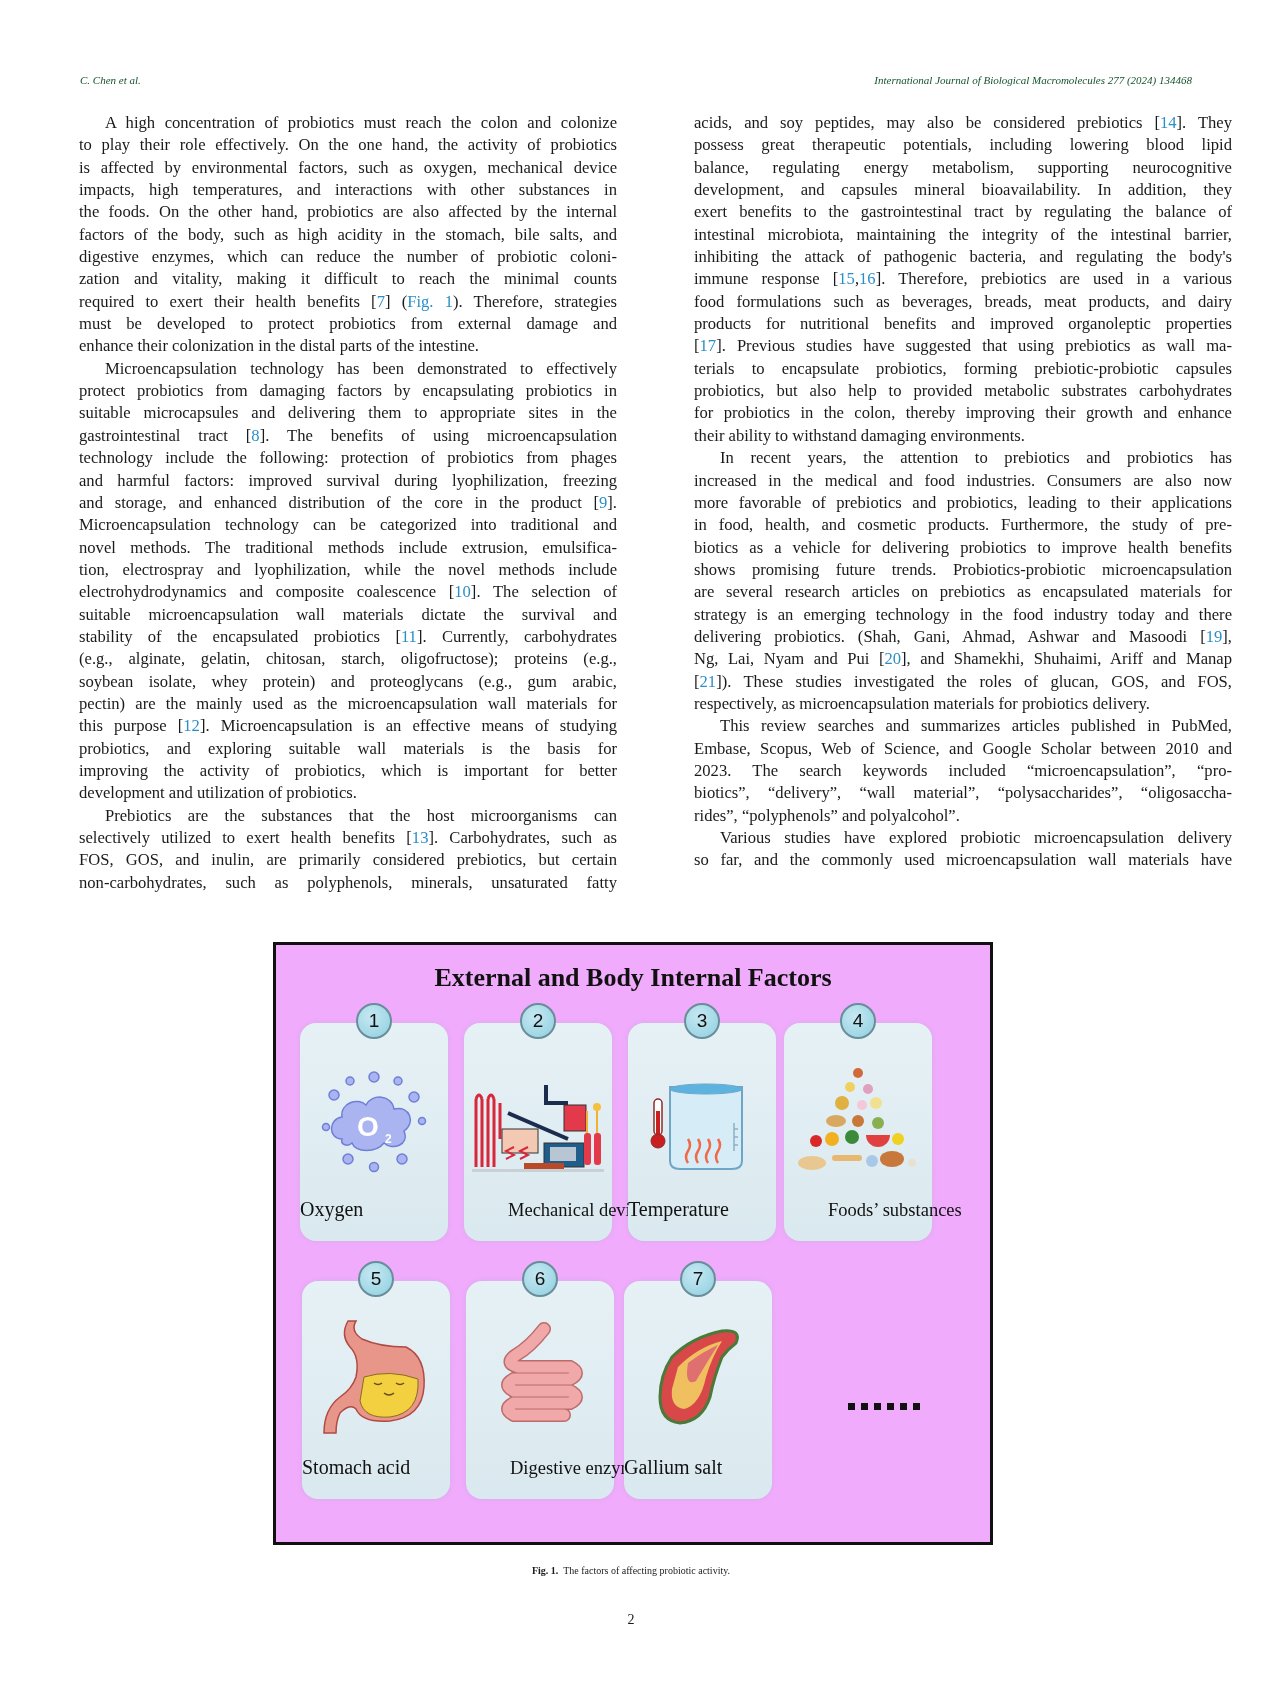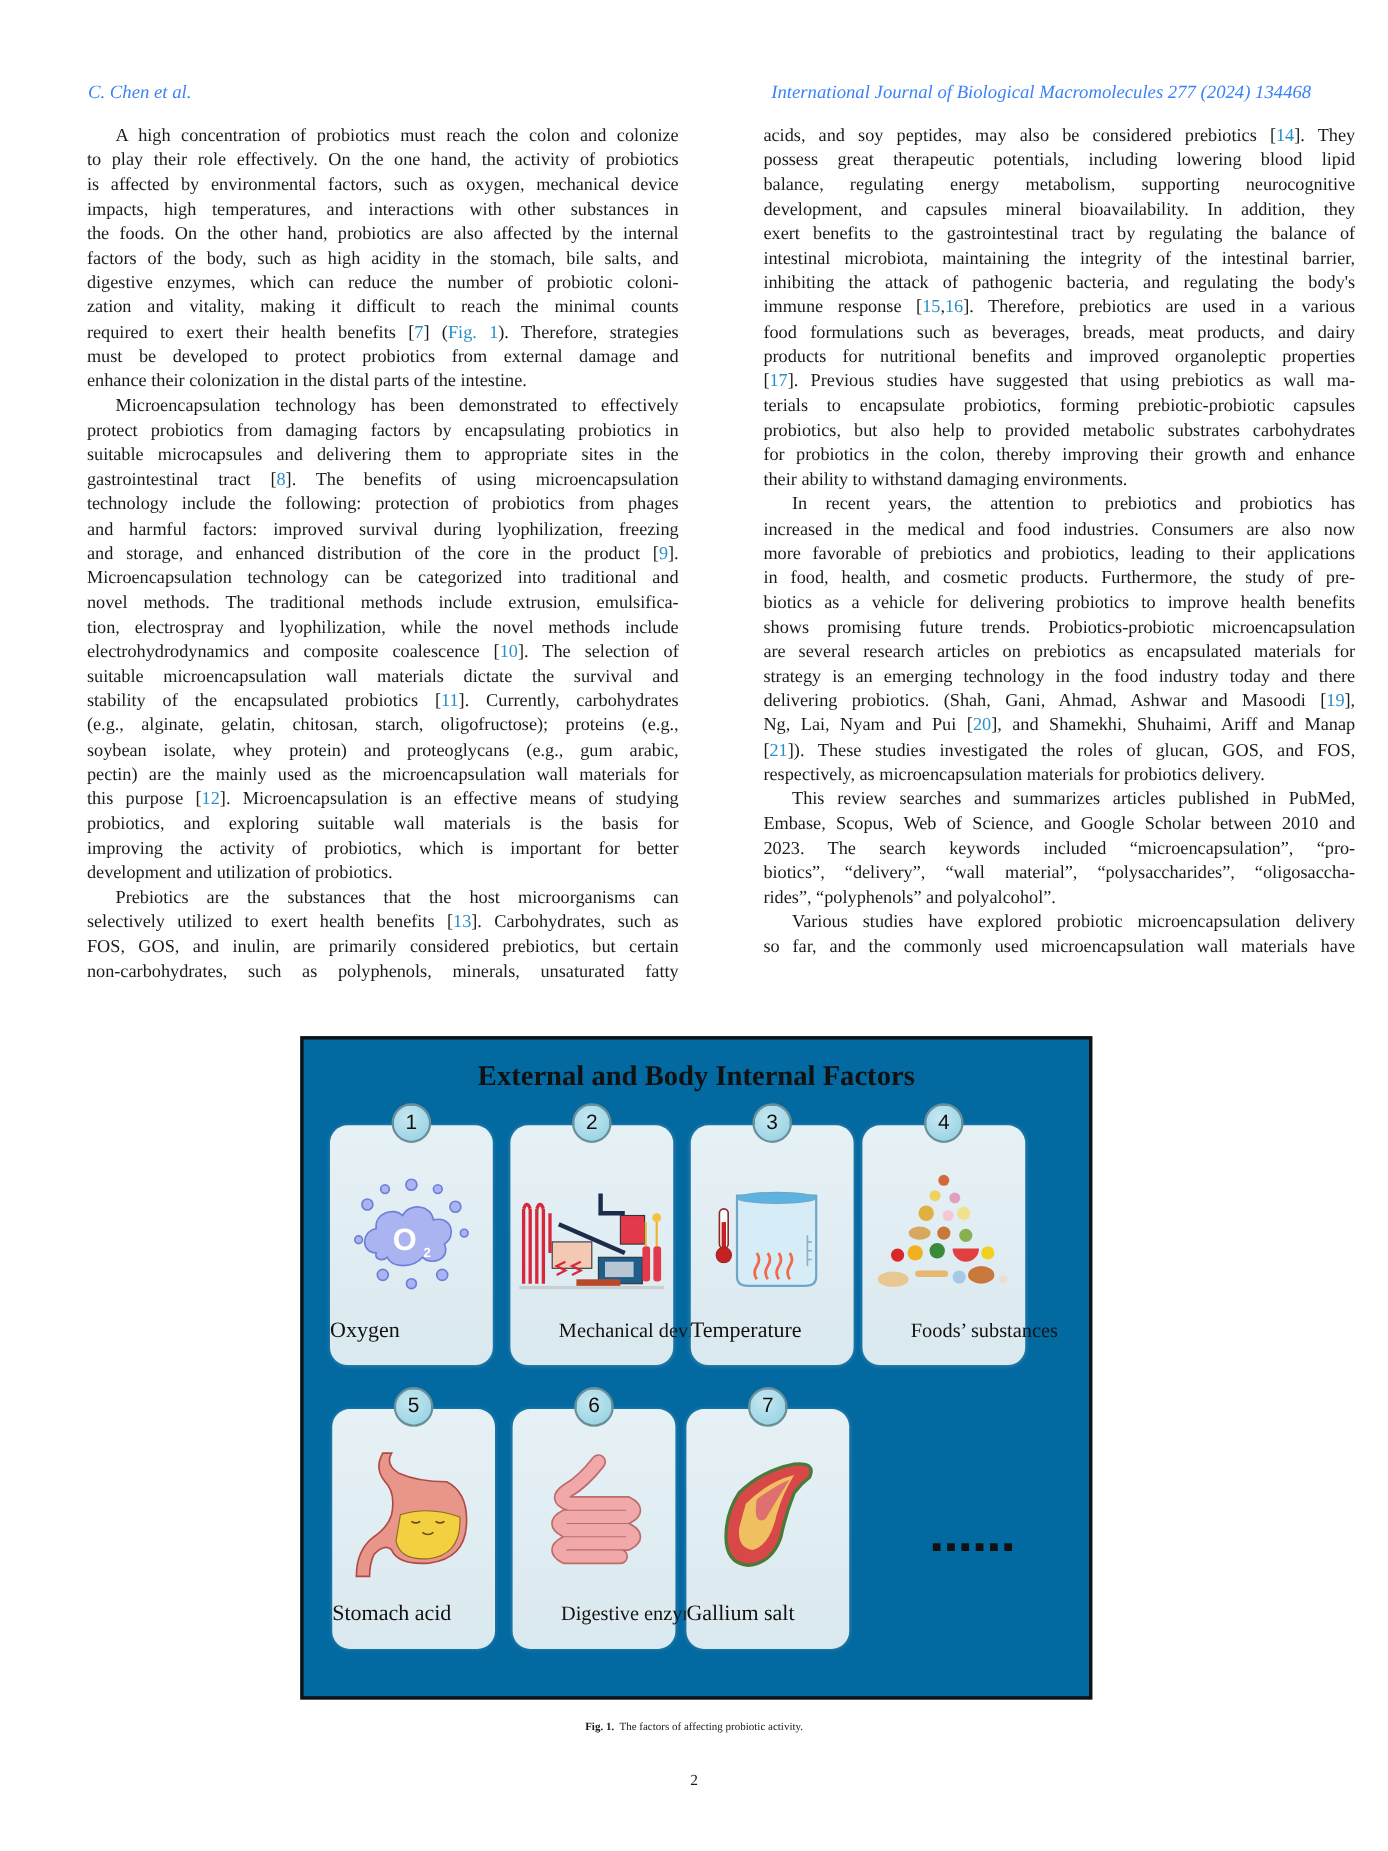--- a/index.html
+++ b/index.html
@@ -1,32 +1,32 @@
 <!DOCTYPE html>
 <html><head>
 <meta charset="utf-8">
 <style>
   html, body { margin: 0; padding: 0; background: #ffffff; }
   body { width: 1262px; height: 1683px; position: relative; overflow: hidden;
          font-family: "DejaVu Serif", "Liberation Serif", serif; color: #1a1a1a; }
   .running-head { position: absolute; top: 74px; font-family: "Liberation Serif", serif;
-                  font-style: italic; font-size: 17px; color: #3b82f6; }
+                  font-style: italic; font-size: 11px; color: #14532d; }
   .rh-left { left: 80px; }
   .rh-right { right: 70px; }
   .col { position: absolute; top: 112px; width: 538px; font-family: "Liberation Serif", serif;
          font-size: 16.6px; line-height: 22.35px; color: #1a1a1a; }
   .col-left { left: 79px; }
   .col-right { left: 654px; margin-left: 40px; }
   .line { display: block; text-align: justify; text-align-last: justify; white-space: nowrap;
           height: 22.35px; overflow: visible; }
   .line.last { text-align-last: left; }
   .line.indent { padding-left: 26px; }
   .cite { color: #2a8fc8; cursor: pointer; }
   .figure-frame { position: absolute; left: 273px; top: 942px; width: 720px; height: 603px;
-                  border: 3px solid #111; box-sizing: border-box; background: #0369a1; }
+                  border: 3px solid #111; box-sizing: border-box; background: #f0abfc; }
   .fig-title { position: absolute; left: 0; right: 0; top: 18px; text-align: center;
                font-family: "Liberation Serif", serif; font-weight: bold; font-size: 26px; color: #111; }
   .card { position: absolute; width: 148px; height: 218px; border-radius: 16px;
           background: linear-gradient(#e6f1f5, #dae9ef); box-shadow: 0 0 4px rgba(150,180,190,0.35); }
   .badge { position: absolute; top: -20px; left: 50%; transform: translateX(-50%);
            width: 36px; height: 36px; border-radius: 50%; background: radial-gradient(circle at 40% 35%, #c6e8f2, #8ecfe0);
            border: 2px solid #6a8e99; box-sizing: border-box; text-align: center; line-height: 32px;
            font-family: "Liberation Sans", sans-serif; font-size: 19px; color: #111; }
   .card-label { position: absolute; left: 0; right: 0; bottom: 20px; 
                 font-family: "Liberation Serif", serif; font-size: 20px; color: #111; white-space: nowrap; }

